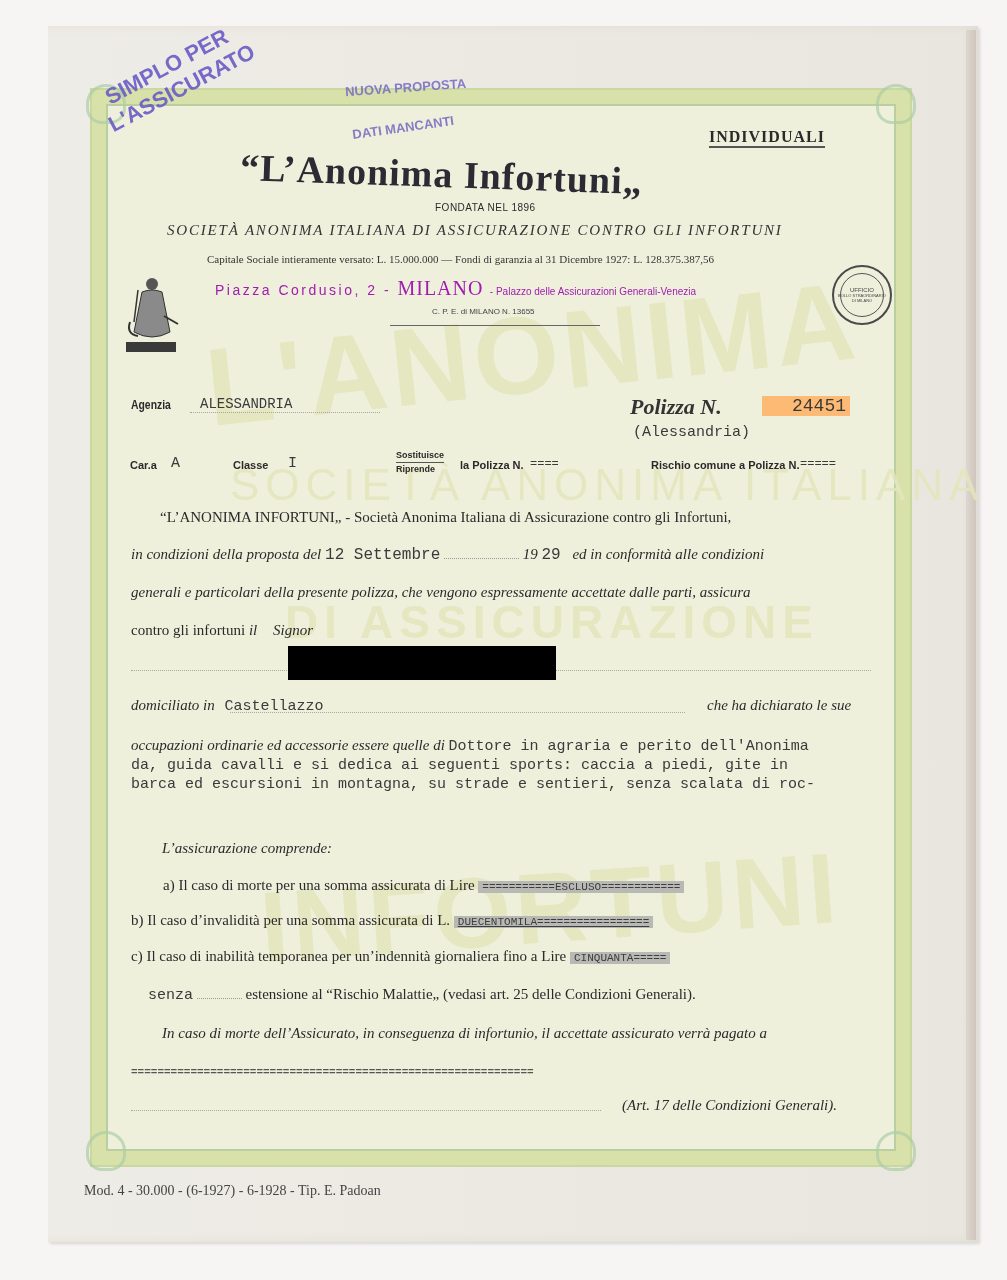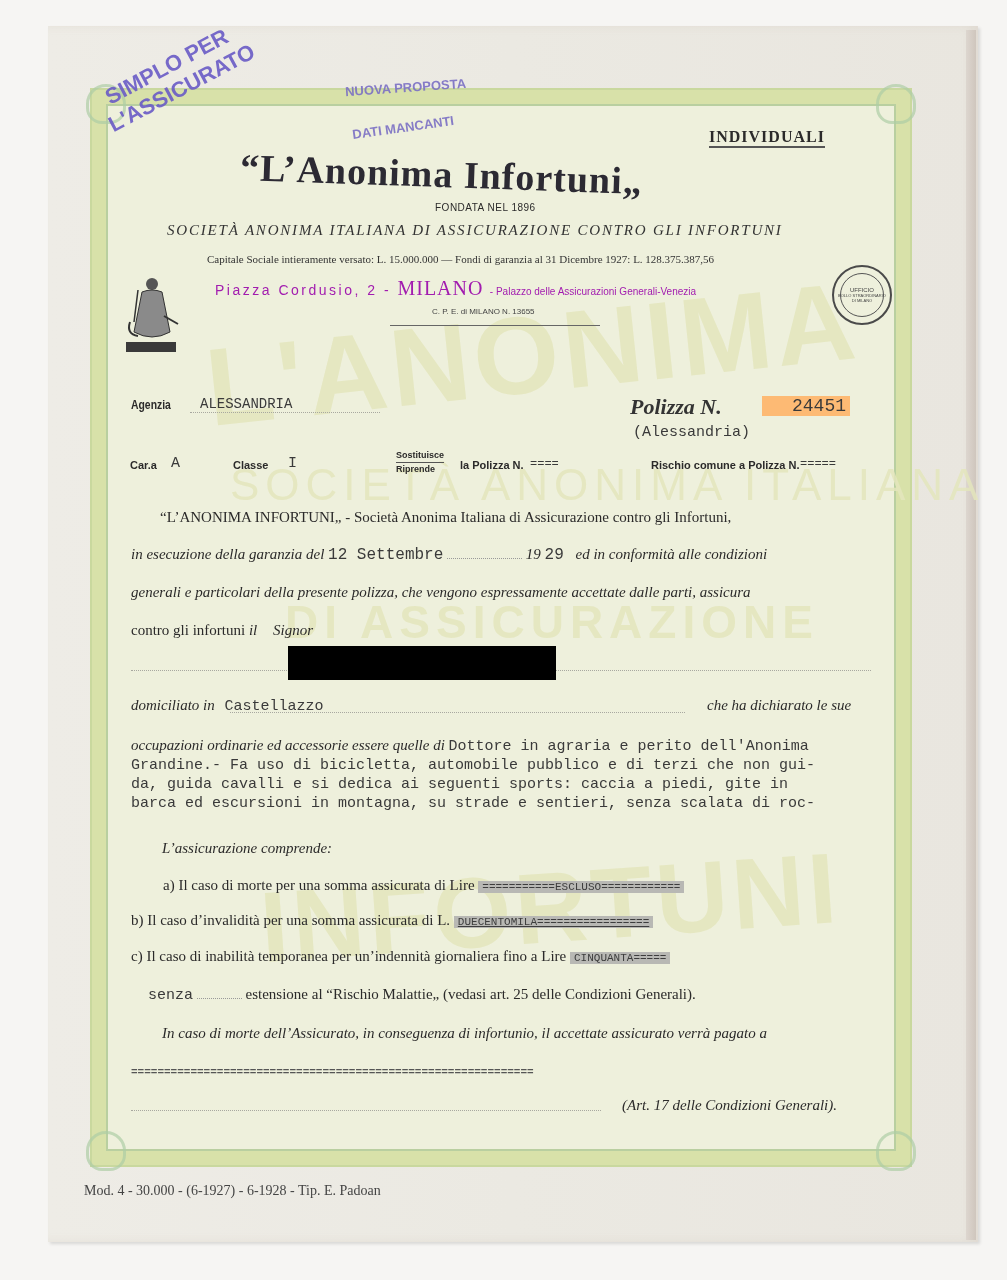--- a/index.html
+++ b/index.html
@@ -140,21 +140,21 @@
 <div class="abs sans" style="left:460px;top:459px;font-size:11px;font-weight:bold;">la Polizza N.</div>
 <div class="abs mono" style="left:530px;top:457px;font-size:12px;">====</div>
 <div class="abs sans" style="left:651px;top:459px;font-size:11px;font-weight:bold;">Rischio comune a Polizza N.</div>
 <div class="abs mono" style="left:800px;top:457px;font-size:12px;">=====</div>
 
 <div class="abs" style="left:160px;top:509px;font-size:15px;">
   <span>“L’ANONIMA INFORTUNI„</span>
   <span>- Società Anonima Italiana di Assicurazione contro gli Infortuni,</span>
 </div>
 <div class="abs" style="left:131px;top:546px;font-size:15px;">
-  <span class="it">in esecuzione della garanzia del</span>
+  <span class="it">in condizioni della proposta del</span>
   <span class="mono" style="font-size:16px;">12 Settembre</span>
   <span class="dots" style="width:75px"></span>
   <span class="it">19</span>
   <span class="mono" style="font-size:16px;">29</span>
   <span class="it" style="margin-left:8px;">ed in conformità alle condizioni</span>
 </div>
 <div class="abs it" style="left:131px;top:584px;font-size:15px;">generali e particolari della presente polizza, che vengono espressamente accettate dalle parti, assicura</div>
 <div class="abs" style="left:131px;top:622px;font-size:15px;">
   <span>contro gli infortuni</span>
   <span class="it">il</span>
@@ -168,21 +168,20 @@
   <span class="mono" style="font-size:15px;margin-left:6px;">Castellazzo</span>
 </div>
 <div class="line" style="left:230px;top:712px;width:455px;"></div>
 <div class="abs it" style="left:707px;top:697px;font-size:15px;">che ha dichiarato le sue</div>
 
 <div class="abs" style="left:131px;top:737px;font-size:15px;">
   <span class="it">occupazioni ordinarie ed accessorie essere quelle di</span>
   <span class="mono" style="font-size:15px;">Dottore in agraria e perito dell'Anonima</span>
 </div>
 <div class="abs mono" style="left:131px;top:756px;font-size:15px;line-height:19px;">
-  <div>Grandine.- Fa uso di bicicletta, automobile pubblico e di terzi che non gui-</div>
   <div>da, guida cavalli e si dedica ai seguenti sports: caccia a piedi, gite in</div>
   <div>barca ed escursioni in montagna, su strade e sentieri, senza scalata di roc-</div>
 </div>
 
 <div class="abs it" style="left:162px;top:840px;font-size:15px;">L’assicurazione comprende:</div>
 <div class="abs" style="left:131px;top:877px;font-size:15px;margin-left:32px;">
   <span>a) Il caso di morte per una somma assicurata di Lire</span>
   <span class="hl" style="font-size:11px;">===========ESCLUSO============</span>
 </div>
 <div class="abs" style="left:131px;top:912px;font-size:15px;">

